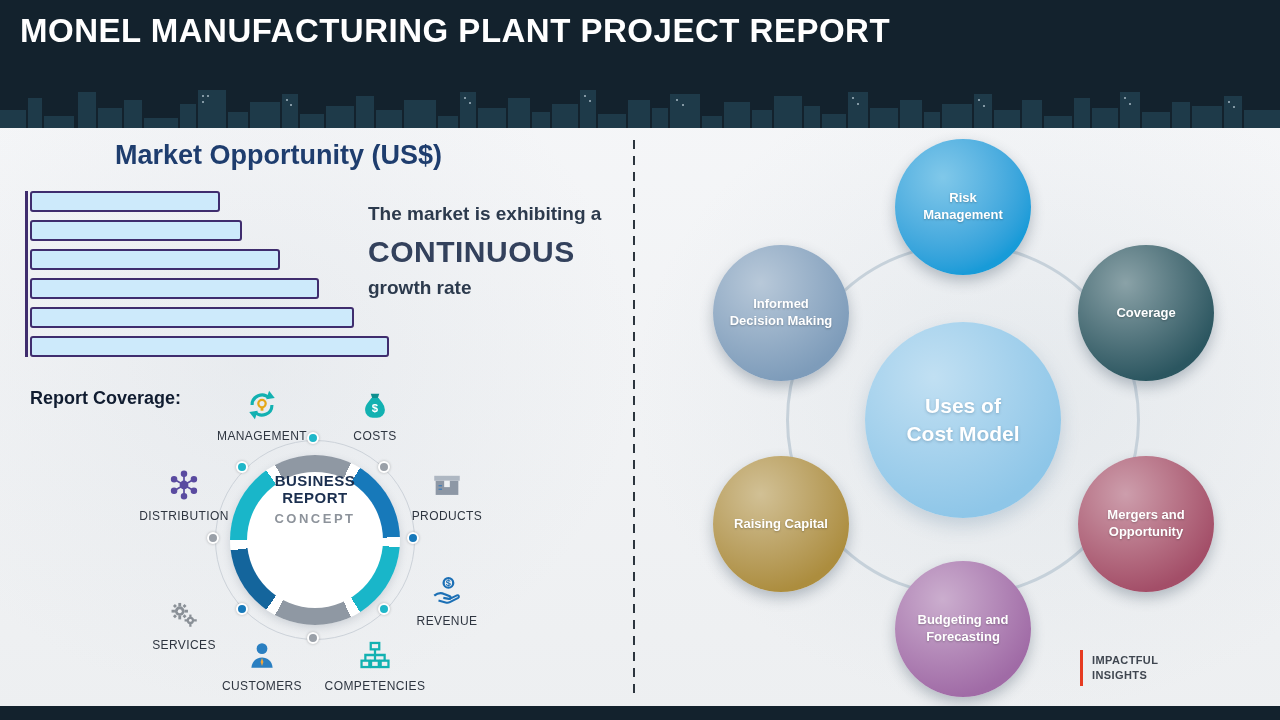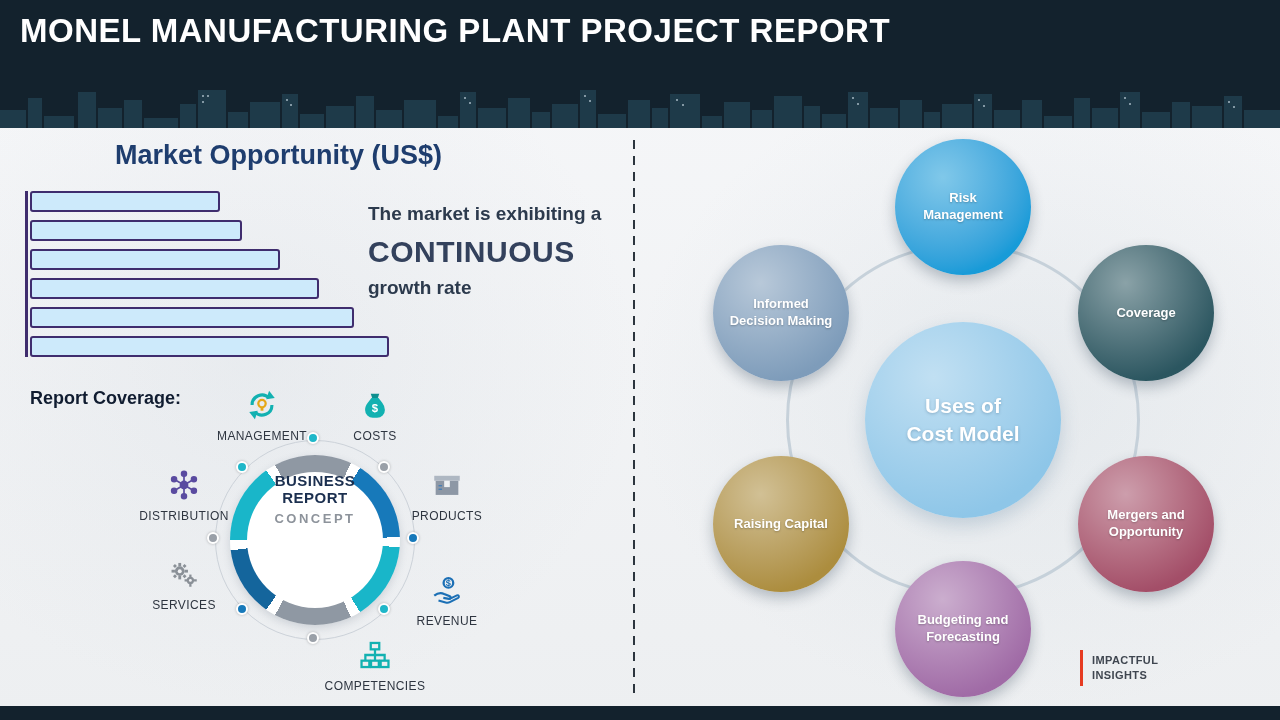--- a/index.html
+++ b/index.html
@@ -43,21 +43,21 @@
      display:flex;align-items:center;justify-content:center;box-shadow:0 3px 8px rgba(60,80,100,.18)}
   .bm-inner{width:136px;height:136px;border-radius:50%;background:#fff;display:flex;
             flex-direction:column;align-items:center;justify-content:flex-start}
   .bm-t1{font-size:15px;font-weight:800;color:#1b2f4f;letter-spacing:.5px;line-height:1.15}
   .bm-t2{font-size:13px;font-weight:700;color:#8d939b;letter-spacing:2.5px;margin-top:4px}
   .cov-item{position:absolute;width:104px;display:flex;flex-direction:column;align-items:center;
             gap:3px;text-align:center}
   .cov-label{font-size:12px;font-weight:400;color:#2e3540;letter-spacing:.4px}
   .cov-0{left:210px;top:388px}.cov-1{left:323px;top:388px}
   .cov-2{left:132px;top:468px}.cov-3{left:395px;top:468px}
-  .cov-4{left:132px;top:557px}.cov-5{left:395px;top:573px}
+  .cov-4{left:132px;top:597px}.cov-5{left:395px;top:573px}
   .cov-6{left:210px;top:638px}.cov-7{left:323px;top:638px}
 
   
   .divider{position:absolute;left:633px;top:140px;width:2px;height:560px;
      background:repeating-linear-gradient(180deg,#2c353e 0 9px,transparent 9px 16px)}
 
   
   .orbit{position:absolute;left:786px;top:243px;width:354px;height:354px;
          border:3px solid #c6d1da;border-radius:50%}
   .center-circle{position:absolute;left:865px;top:322px;width:196px;height:196px;border-radius:50%;
@@ -295,20 +295,30 @@
       <svg viewBox="0 0 24 24" width="34" height="34">
         <circle cx="13" cy="7" r="3.4" fill="none" stroke="#1b6fb5" stroke-width="1.6"></circle>
         <text x="13" y="9.4" text-anchor="middle" font-size="6.5" font-weight="bold" fill="#1b6fb5">$</text>
         <path d="M3 16c2.5-2 4.5-2.3 7-1.2l4 1.6c1 .5.6 2-.6 1.8l-4-.6" fill="none" stroke="#1b6fb5" stroke-width="1.6"></path>
         <path d="M13.5 18.4l5.5-2.6c1.2-.5 2 1 .9 1.7L14 20.6c-1 .5-2 .5-3 .2l-5-1.4" fill="none" stroke="#1b6fb5" stroke-width="1.4"></path>
       </svg>
     </span>
     <span class="cov-label">REVENUE</span>
   </div>
 
+  <div class="cov-item cov-6">
+    <span>
+      <svg viewBox="0 0 24 24" width="34" height="34">
+        <circle cx="12" cy="7.5" r="3.8" fill="#2a7fc1"></circle>
+        <path d="M4.5 21c.4-4.6 3.6-7.2 7.5-7.2s7.1 2.6 7.5 7.2z" fill="#2a7fc1"></path>
+        <path d="M12 14.2l-1 2.8 1 2.8 1-2.8z" fill="#f0a63c"></path>
+      </svg>
+    </span>
+    <span class="cov-label">CUSTOMERS</span>
+  </div>
 
   <div class="cov-item cov-7">
     <span>
       <svg viewBox="0 0 24 24" width="34" height="34" fill="none" stroke="#12b1b1" stroke-width="1.6">
         <rect x="9" y="3.5" width="6" height="4.5"></rect>
         <rect x="2.5" y="16" width="5.5" height="4.5"></rect>
         <rect x="9.2" y="16" width="5.5" height="4.5"></rect>
         <rect x="16" y="16" width="5.5" height="4.5"></rect>
         <path d="M12 8v4M12 12H5.2v4M12 12v4M12 12h6.8v4"></path>
       </svg>

